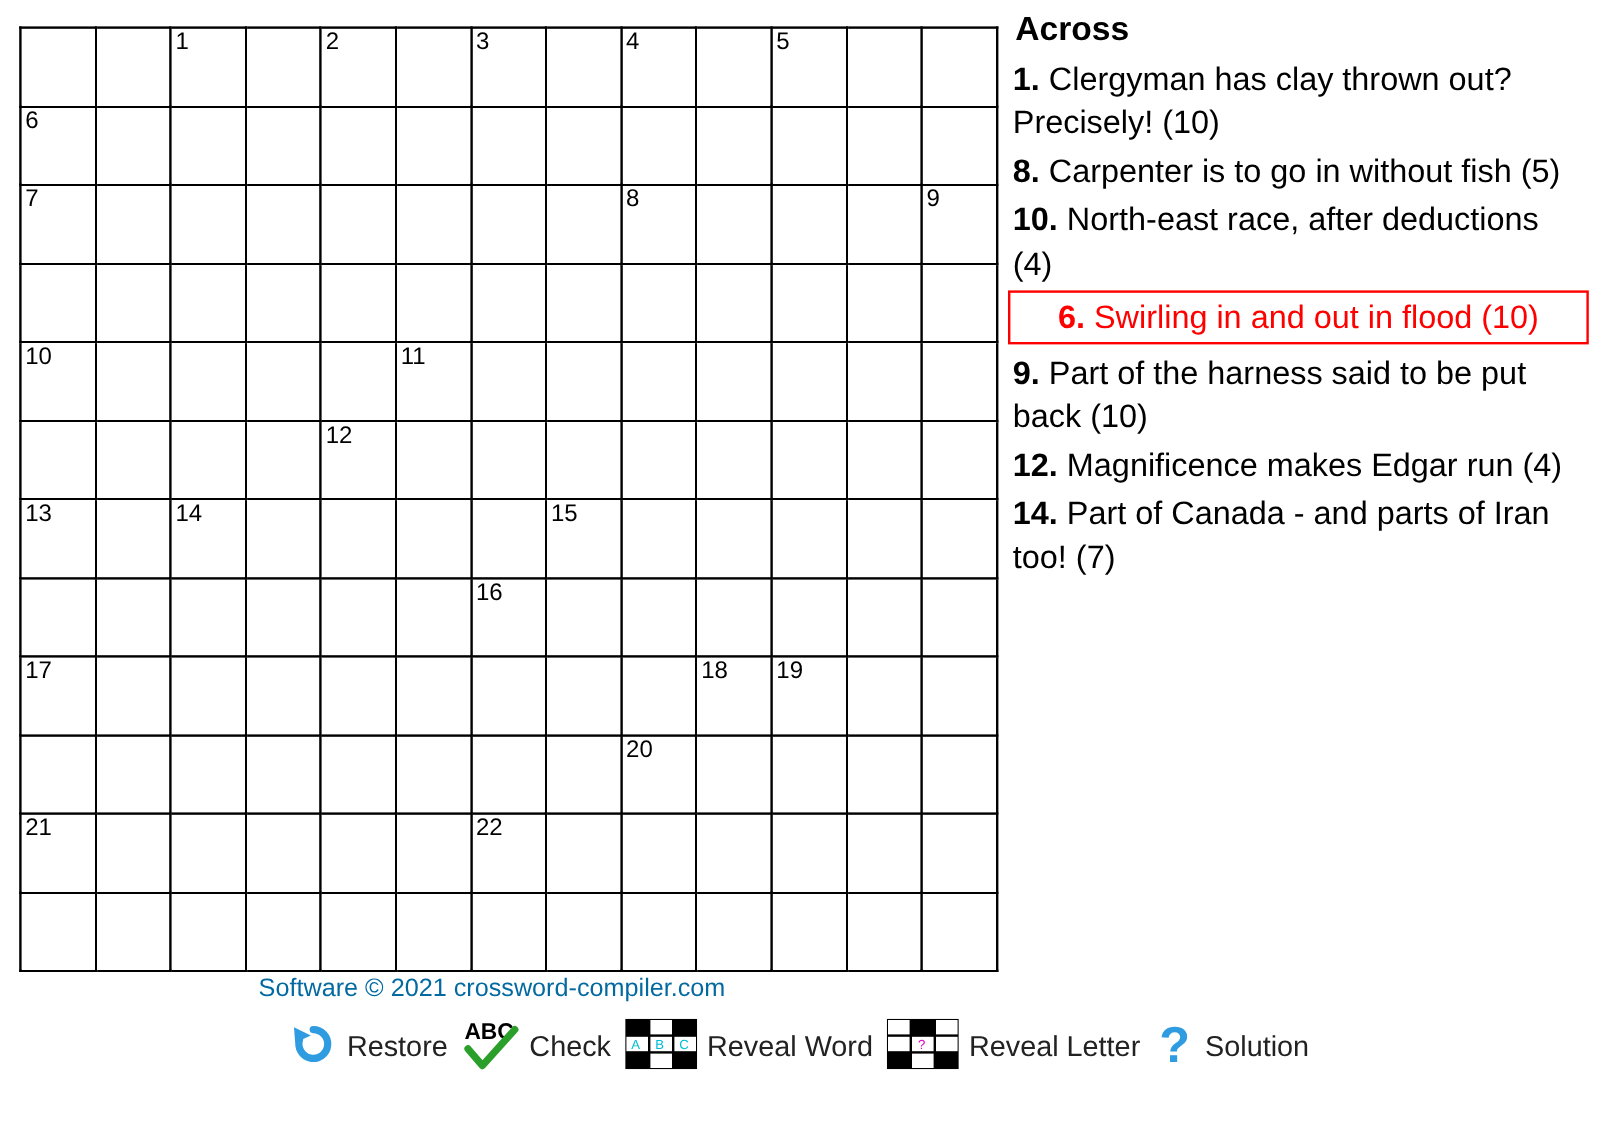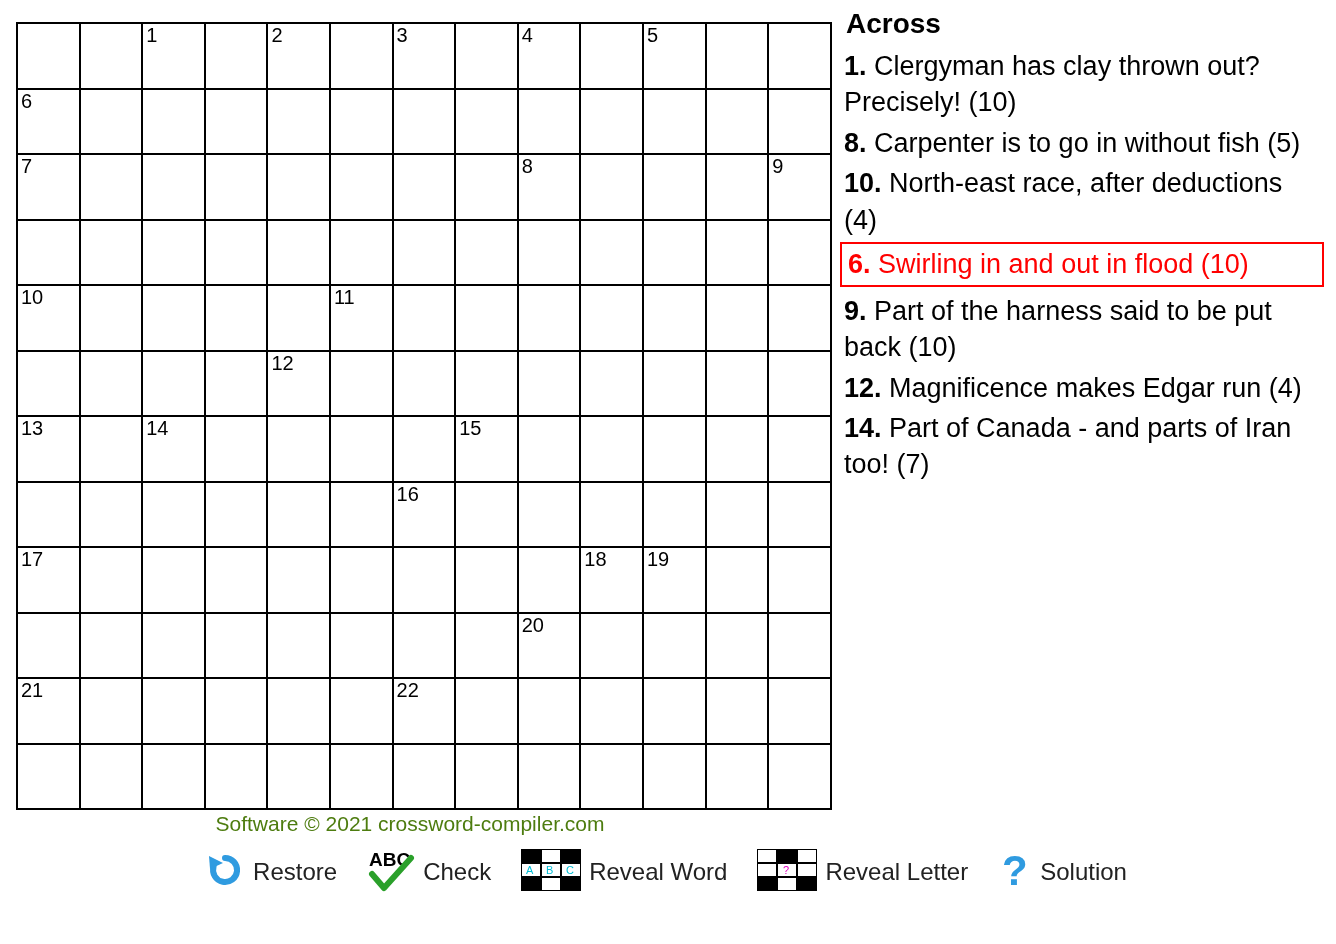--- a/index.html
+++ b/index.html
@@ -52,32 +52,32 @@
     color: #000000;
   }
   
   #copyright {
     position: absolute;
     left: 16px;
     top: 812px;
     width: 788px;
     text-align: center;
     font-size: 21px;
-    color: #4d7c0f;
+    color: #0369a1;
   }
   
   #toolbar {
     position: absolute;
     left: 16px;
     top: 848px;
     width: 1300px;
     display: flex;
     justify-content: center;
     align-items: center;
-    gap: 30px;
+    gap: 12px;
   }
   .tool {
     display: flex;
     align-items: center;
     gap: 8px;
     cursor: pointer;
   }
   .tool .lbl {
     font-size: 24px;
     color: #222222;
@@ -101,20 +101,21 @@
     color: #000000;
     margin: 0 0 4px 12px;
     padding: 0 4px;
   }
   .clue .num { font-weight: bold; }
   .clue.current {
     color: #ff0000;
     border: 2px solid #ff0000;
     padding: 2px 6px;
     margin-bottom: 6px;
+    text-align: center;
   }
 </style>
 </head>
 <body>
 
 <div id="page">
 
   <div id="grid-wrap">
     <table class="grid">
       <tbody id="grid-body">

